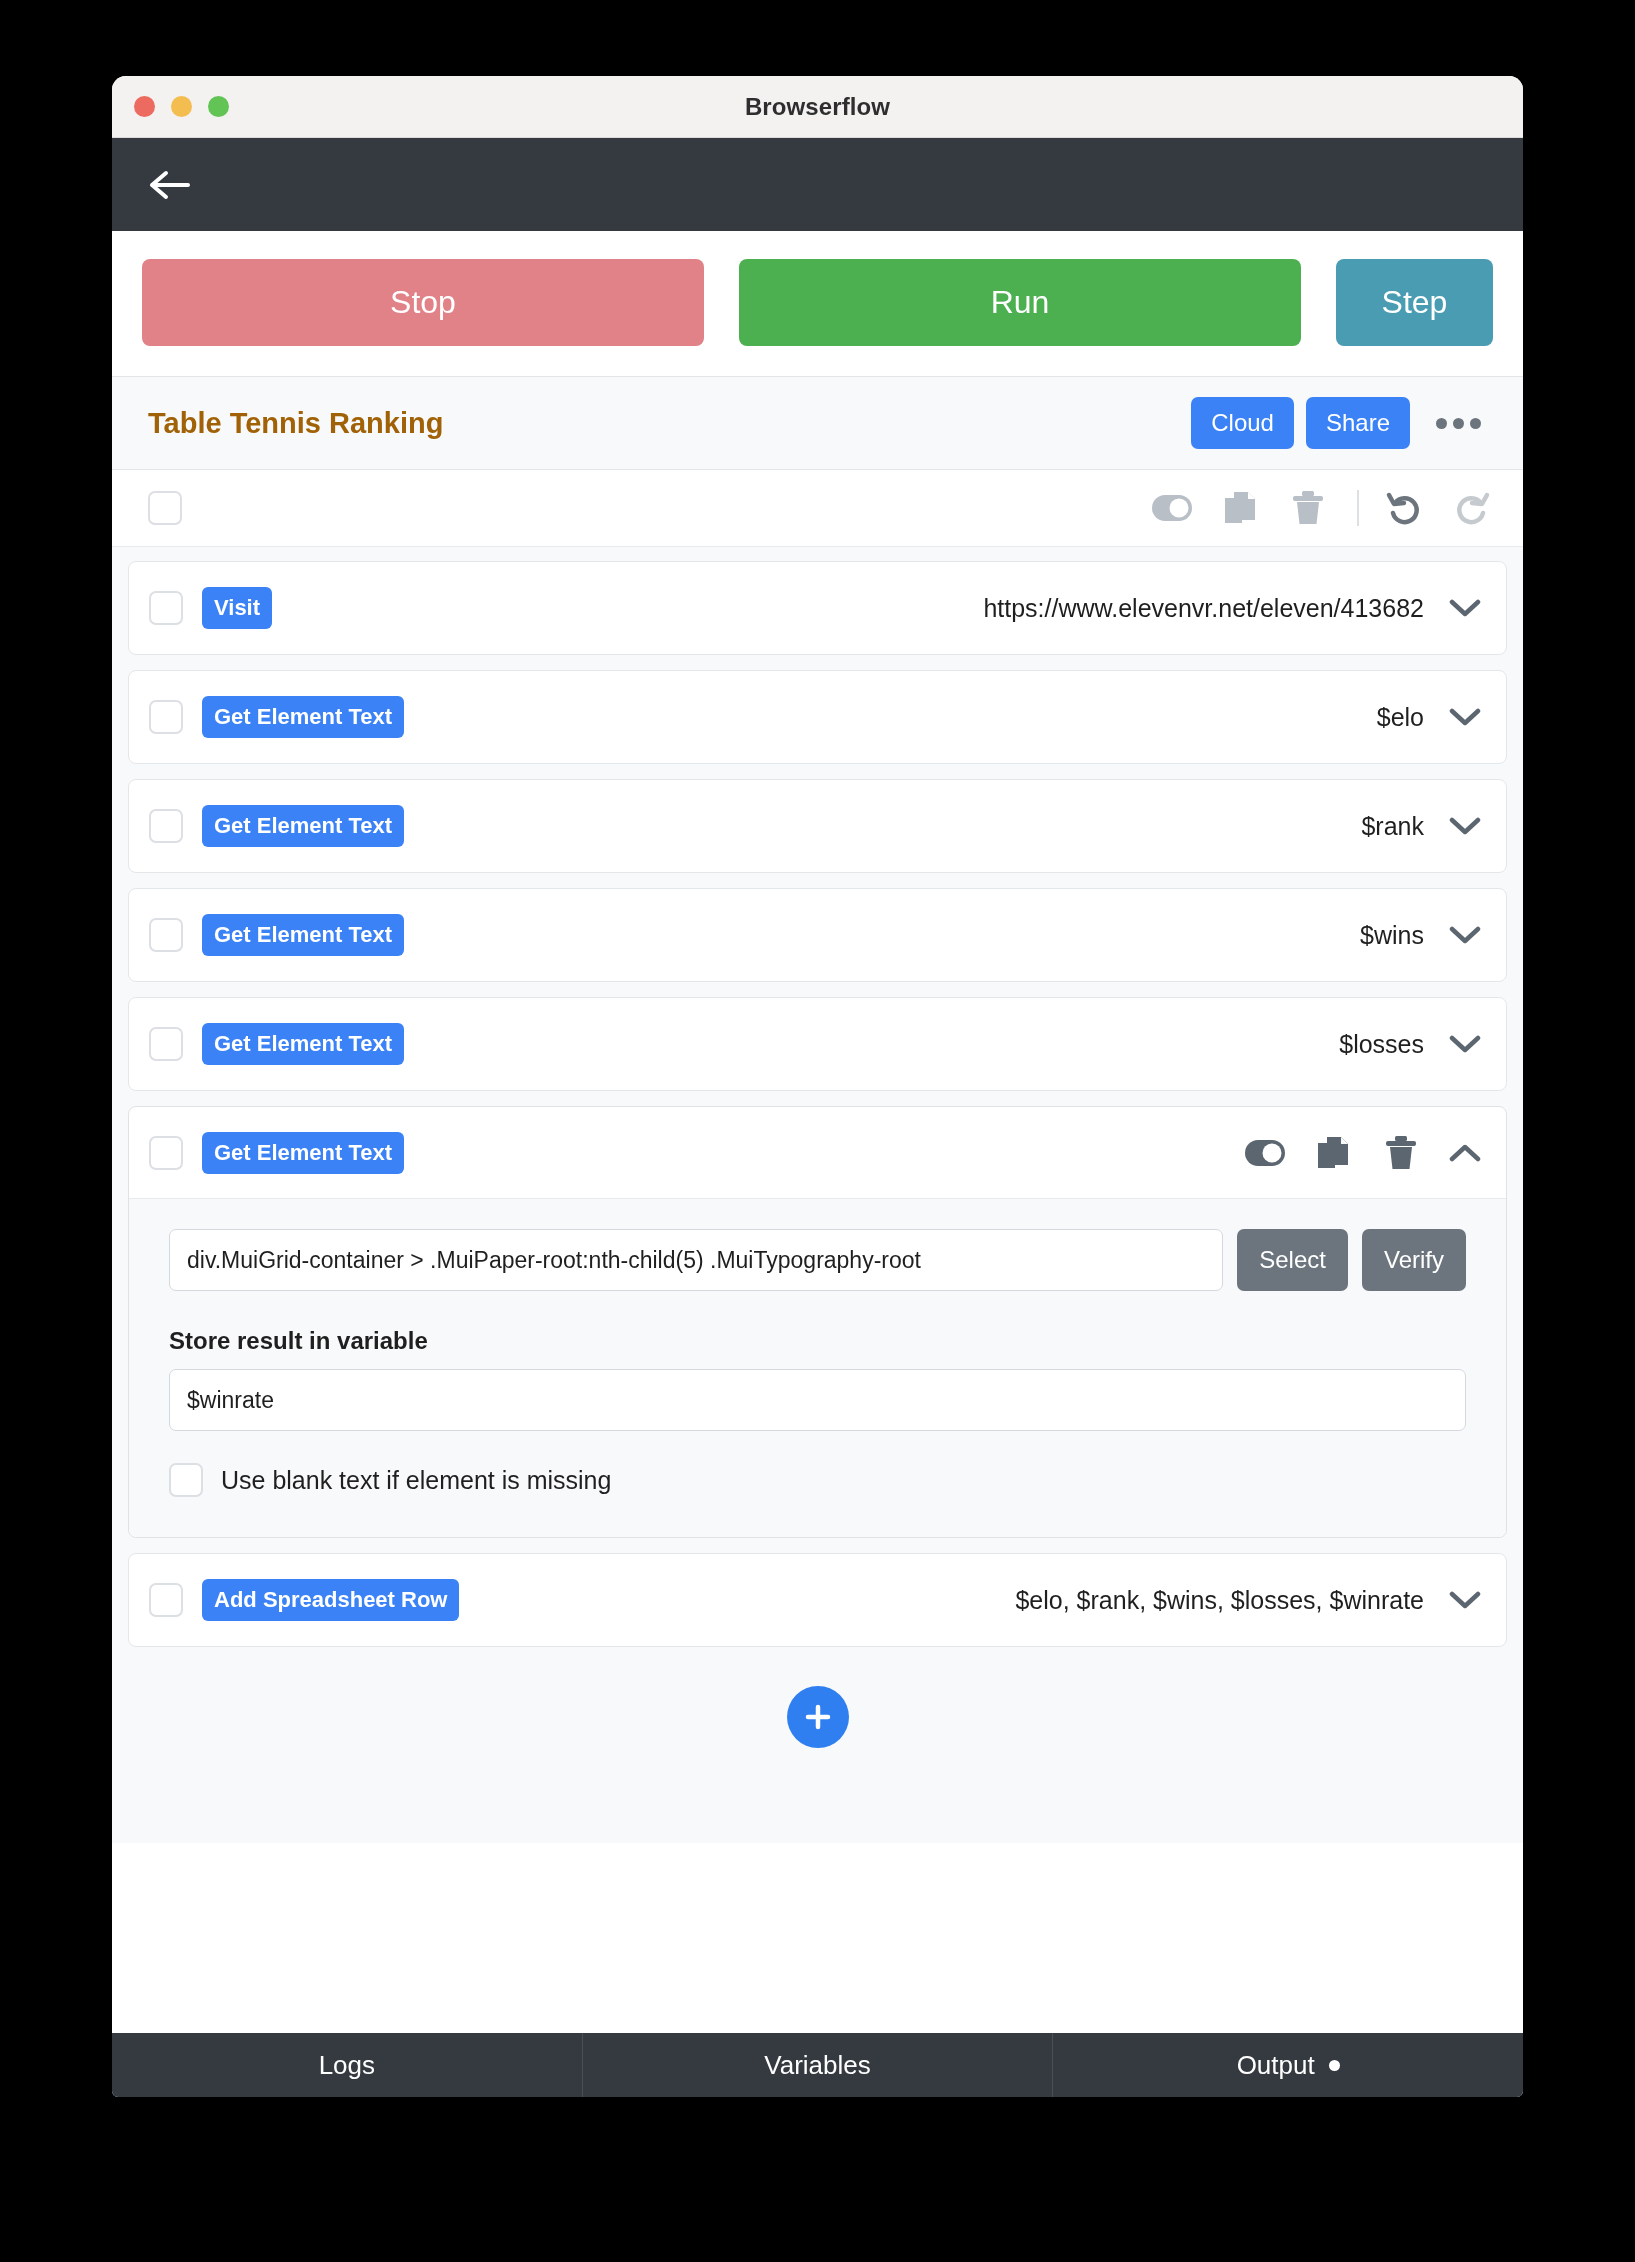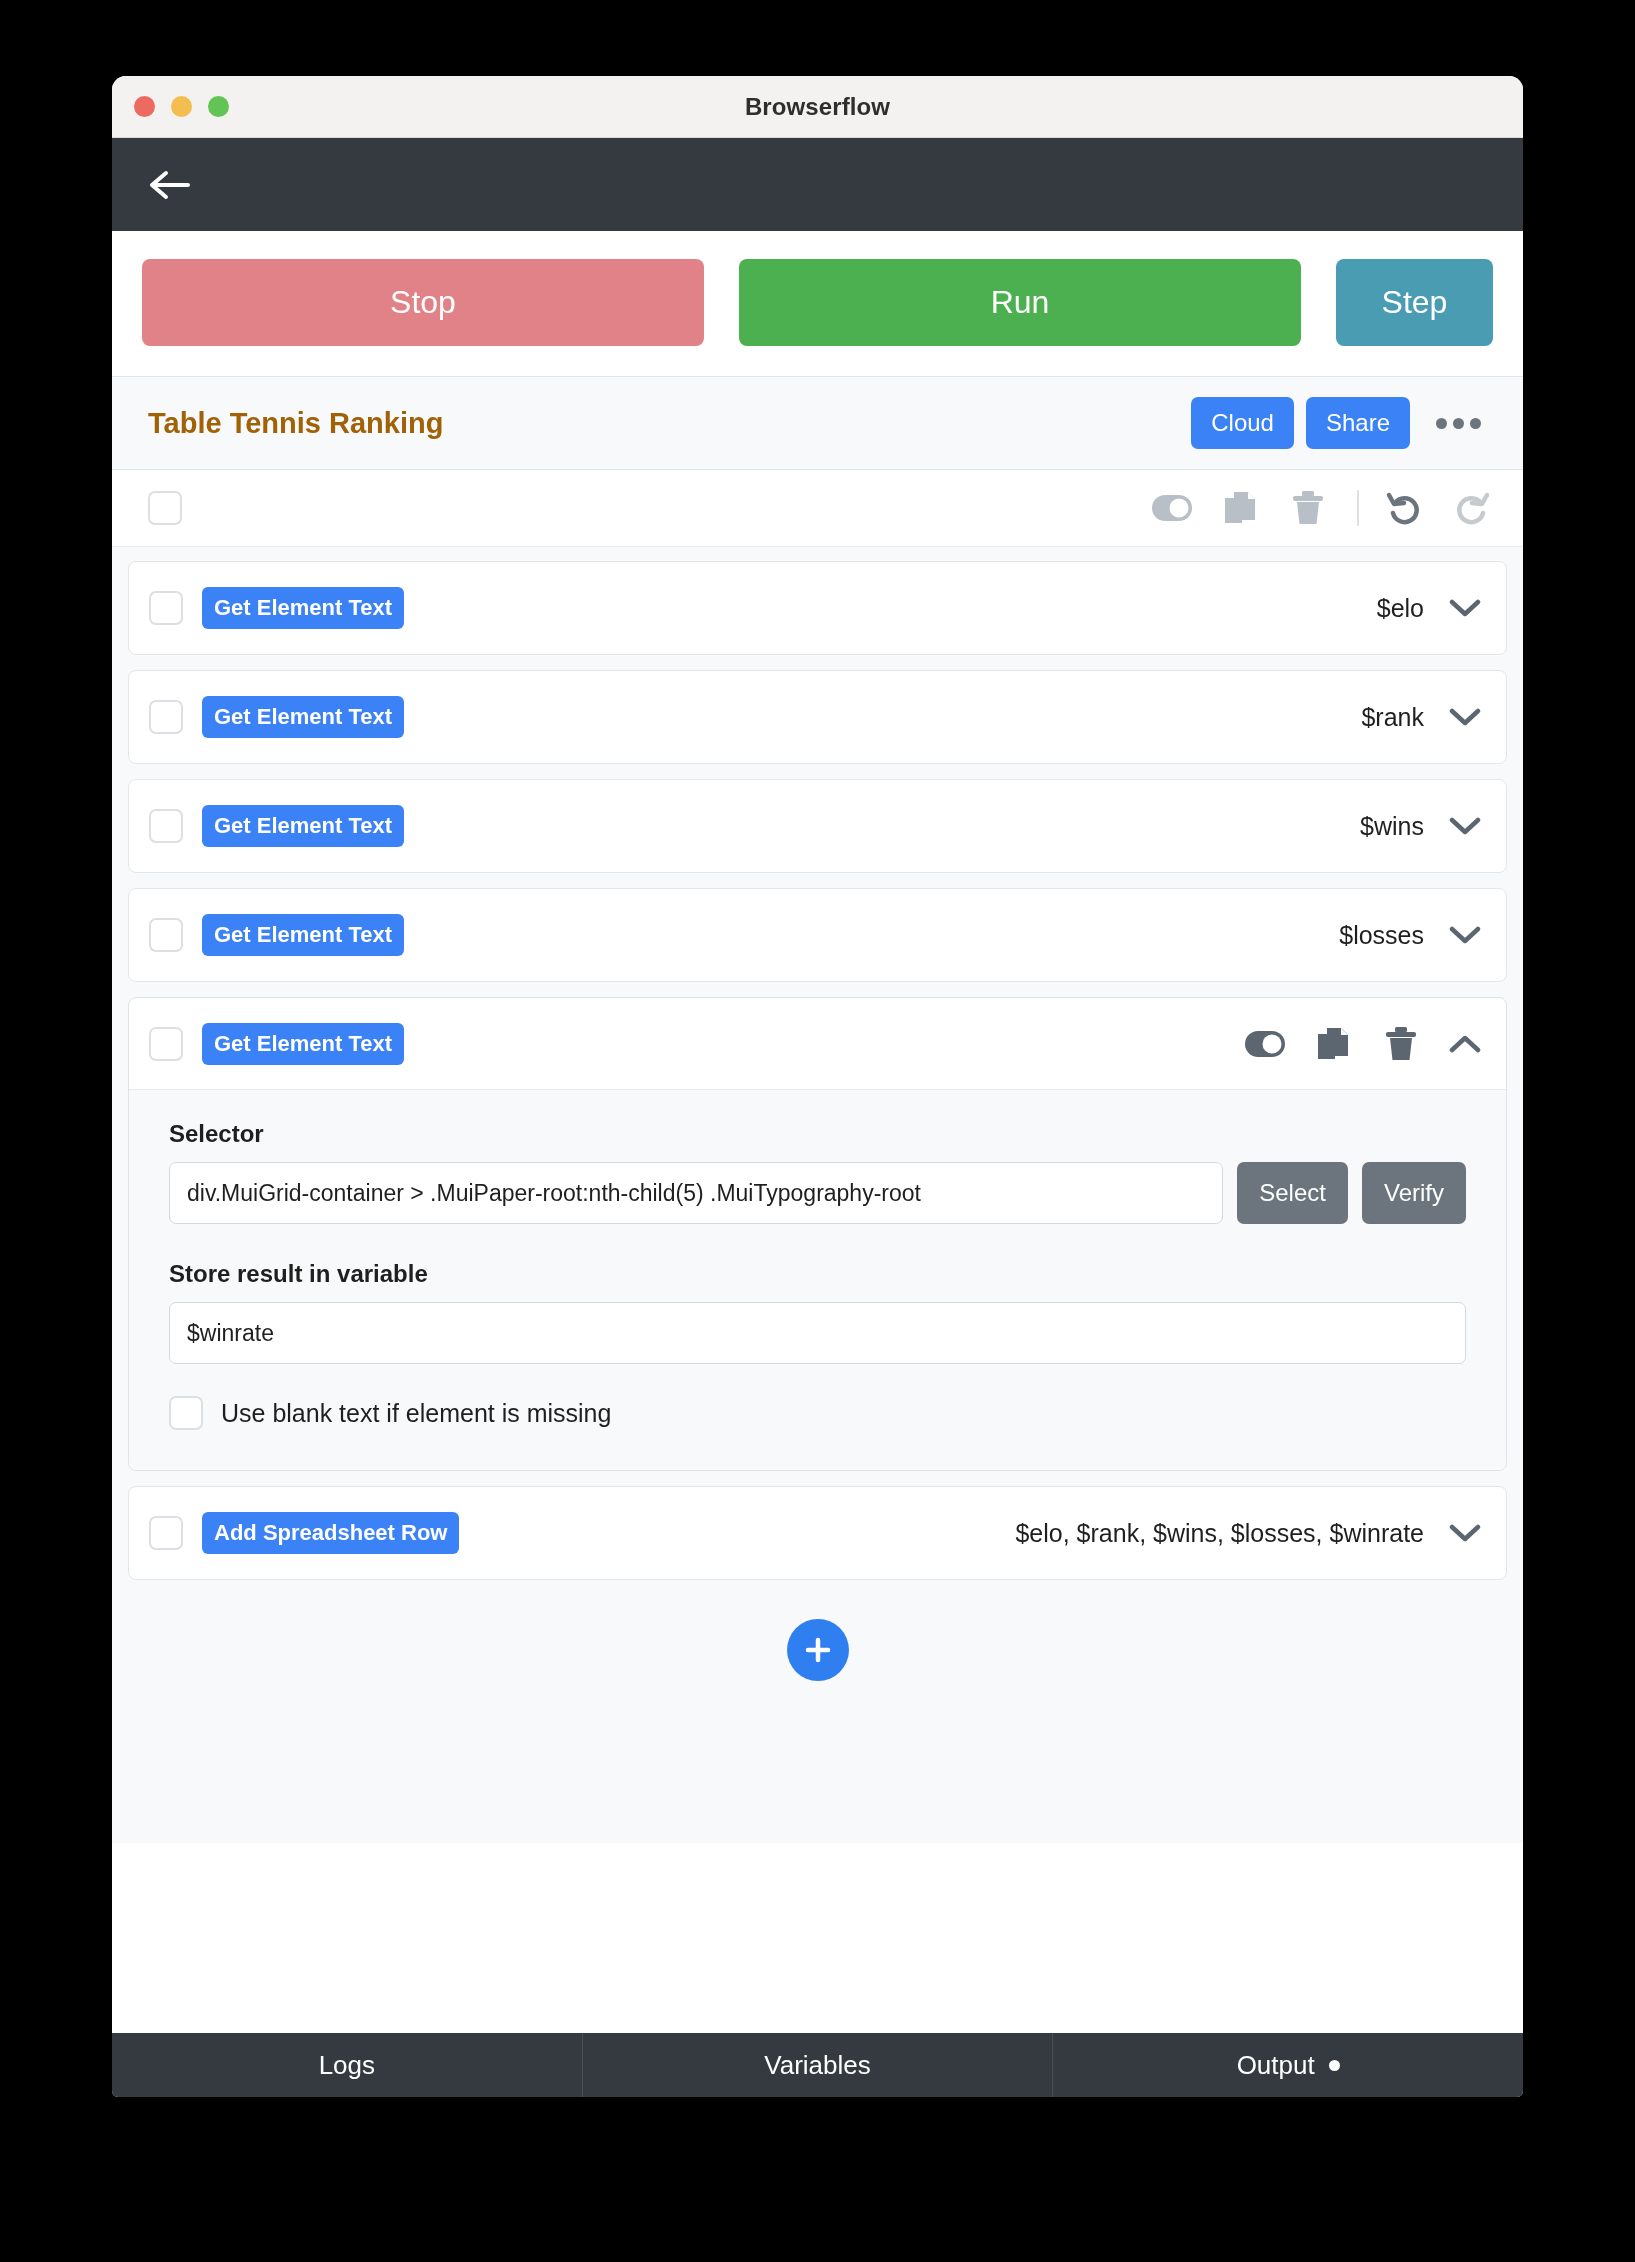--- a/index.html
+++ b/index.html
@@ -350,20 +350,32 @@
     <div class="tool-icon">
       <svg width="38" height="34" viewBox="0 0 38 34">
         <path d="M28 12 A12 12 0 1 0 30 22" stroke="#c5cace" stroke-width="4.5" fill="none" stroke-linecap="round"></path>
         <path d="M34 4 L29 13 L19 12" stroke="#c5cace" stroke-width="4.5" fill="none" stroke-linecap="round" stroke-linejoin="round"></path>
       </svg>
     </div>
   </div>
 
   <div class="steps">
 
+    <div class="step-card">
+      <div class="step-row">
+        <div class="checkbox"></div>
+        <span class="step-badge">Visit</span>
+        <div class="step-summary">https://www.elevenvr.net/eleven/413682</div>
+        <div class="chevron">
+          <svg width="32" height="20" viewBox="0 0 32 20">
+            <path d="M3 4 L16 16 L29 4" stroke="#5c6670" stroke-width="4.5" fill="none" stroke-linecap="round" stroke-linejoin="round"></path>
+          </svg>
+        </div>
+      </div>
+    </div>
 
     <div class="step-card">
       <div class="step-row">
         <div class="checkbox"></div>
         <span class="step-badge">Get Element Text</span>
         <div class="step-summary">$elo</div>
         <div class="chevron">
           <svg width="32" height="20" viewBox="0 0 32 20">
             <path d="M3 4 L16 16 L29 4" stroke="#5c6670" stroke-width="4.5" fill="none" stroke-linecap="round" stroke-linejoin="round"></path>
           </svg>
@@ -436,21 +448,20 @@
           </svg>
         </div>
         <div class="chevron" style="margin-left:22px">
           <svg width="32" height="20" viewBox="0 0 32 20">
             <path d="M3 16 L16 4 L29 16" stroke="#5c6670" stroke-width="4.5" fill="none" stroke-linecap="round" stroke-linejoin="round"></path>
           </svg>
         </div>
       </div>
 
       <div class="step-body">
-        <div class="field-label">Selector</div>
         <div class="field-row">
           <input class="text-input" type="text" value="div.MuiGrid-container &gt; .MuiPaper-root:nth-child(5) .MuiTypography-root" style="">
           <button class="gray-btn">Select</button>
           <button class="gray-btn">Verify</button>
         </div>
 
         <div class="field-label">Store result in variable</div>
         <div class="field-row" style="margin-bottom:0">
           <input class="text-input" type="text" value="$winrate" style="">
         </div>

